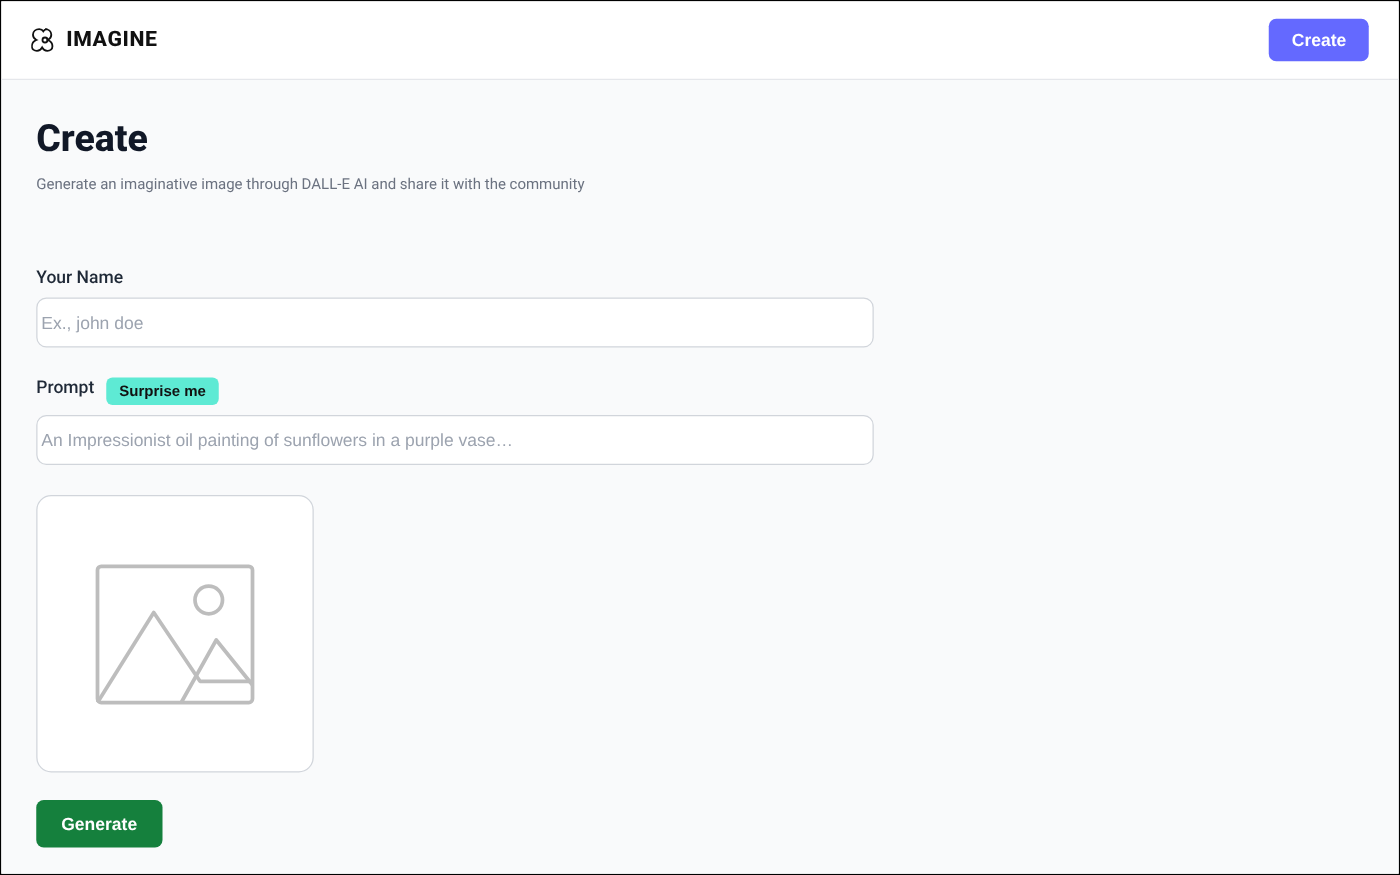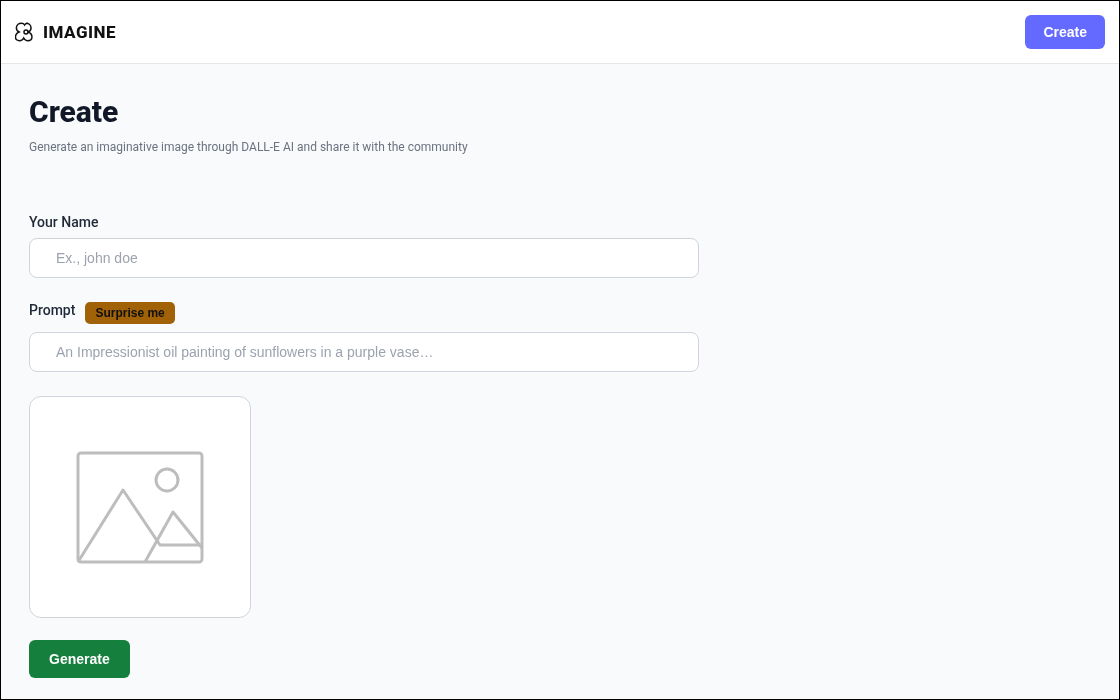--- a/index.html
+++ b/index.html
@@ -12,21 +12,21 @@
       background: #fff;
       width: 1120px;
       height: 700px;
       overflow: hidden;
       border: 1px solid #000;
     }
     .header {
       display: flex;
       justify-content: space-between;
       align-items: center;
-      padding: 14px 14px;
+      padding: 14px 24px;
       background: #fff;
       border-bottom: 1px solid #e5e7eb;
       height: 63px;
     }
     .logo-wrap {
       display: flex;
       align-items: center;
       gap: 6px;
     }
     .logo-icon {
@@ -78,32 +78,32 @@
       display: flex;
       gap: 10px;
       margin-bottom: 8px;
     }
     .field-label {
       font-size: 14px;
       font-weight: 500;
       color: #1f2937;
     }
     .surprise-btn {
-      background: #a16207;
+      background: #5eead4;
       color: #111;
       font-weight: 600;
       font-size: 12px;
       padding: 4px 10px;
       border: none;
       border-radius: 5px;
       cursor: pointer;
     }
     .text-input {
       width: 100%;
-      padding: 11px 26px;
+      padding: 11px 3px;
       font-size: 14px;
       border: 1px solid #d1d5db;
       border-radius: 8px;
       background: #fff;
       color: #be185d;
       outline: none;
     }
     .text-input::placeholder {
       color: #9ca3af;
     }

